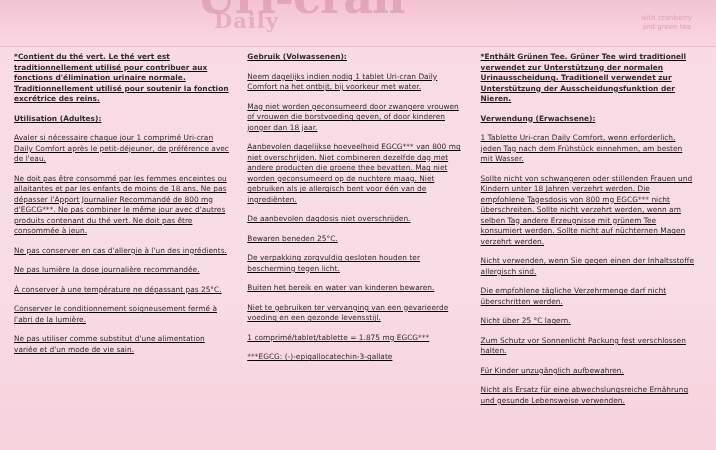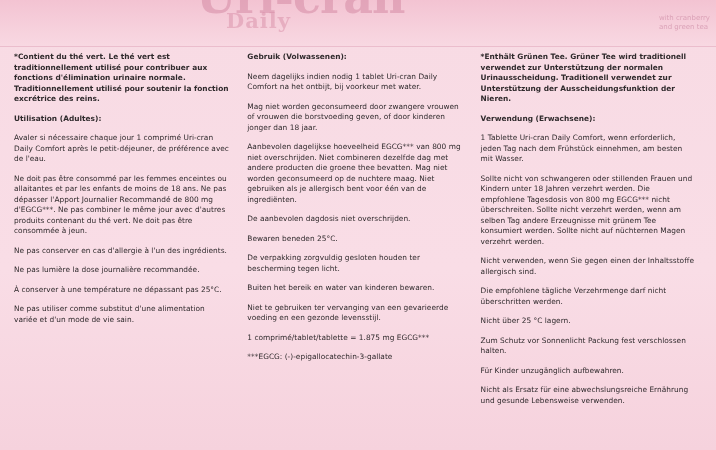--- a/index.html
+++ b/index.html
@@ -46,30 +46,29 @@
     position: absolute;
     top: 8px;
     left: 214px;
     font-family: "DejaVu Serif", serif;
     font-size: 21px;
     font-weight: bold;
     color: #d98fa8;
     opacity: .5;
     letter-spacing: 1px;
     white-space: nowrap;
-    margin-left: 12px;
   }
   .brand-ghost-3 {
     position: absolute;
     top: 14px;
-    right: 6px;
+    right: 24px;
     font-size: 7px;
     color: #d292ab;
     opacity: .75;
-    text-align: left;
+    text-align: center;
     line-height: 1.35;
     white-space: pre-line;
   }
   .edge-line {
     position: absolute;
     left: 0;
     width: 716px;
     height: 1px;
     background: rgba(214,140,166,.38);
   }
@@ -80,20 +79,21 @@
     width: 716px;
     height: 398px;
     display: flex;
     box-sizing: border-box;
     padding: 0 8px 0 8px;
   }
   .col {
     box-sizing: border-box;
     padding: 0 12px 12px 6px;
     width: 33.33%;
+    text-decoration: underline;
   }
   .col p {
     margin: 0 0 9px 0;
     font-size: 7.4px;
     line-height: 1.42;
     color: #2f2a2c;
     letter-spacing: .02px;
   }
   .col p.bold {
     font-weight: bold;
@@ -114,20 +114,21 @@
 
   <div class="columns">
     <div class="col">
         <p class="bold">*Contient du thé vert. Le thé vert est traditionnellement utilisé pour contribuer aux fonctions d'élimination urinaire normale. Traditionnellement utilisé pour soutenir la fonction excrétrice des reins.</p>
         <p class="bold">Utilisation (Adultes):</p>
         <p>Avaler si nécessaire chaque jour 1 comprimé Uri-cran Daily Comfort après le petit-déjeuner, de préférence avec de l'eau.</p>
         <p>Ne doit pas être consommé par les femmes enceintes ou allaitantes et par les enfants de moins de 18 ans. Ne pas dépasser l'Apport Journalier Recommandé de 800 mg d'EGCG***. Ne pas combiner le même jour avec d'autres produits contenant du thé vert. Ne doit pas être consommée à jeun.</p>
         <p>Ne pas conserver en cas d'allergie à l'un des ingrédients.</p>
         <p>Ne pas lumière la dose journalière recommandée.</p>
         <p>À conserver à une température ne dépassant pas 25°C.</p>
+        <p>Conserver le conditionnement soigneusement fermé à l'abri de la lumière.</p>
         <p>Ne pas utiliser comme substitut d'une alimentation variée et d'un mode de vie sain.</p>
       </div>
     <div class="col">
         <p class="bold">Gebruik (Volwassenen):</p>
         <p>Neem dagelijks indien nodig 1 tablet Uri-cran Daily Comfort na het ontbijt, bij voorkeur met water.</p>
         <p>Mag niet worden geconsumeerd door zwangere vrouwen of vrouwen die borstvoeding geven, of door kinderen jonger dan 18 jaar.</p>
         <p>Aanbevolen dagelijkse hoeveelheid EGCG*** van 800 mg niet overschrijden. Niet combineren dezelfde dag met andere producten die groene thee bevatten. Mag niet worden geconsumeerd op de nuchtere maag. Niet gebruiken als je allergisch bent voor één van de ingrediënten.</p>
         <p>De aanbevolen dagdosis niet overschrijden.</p>
         <p>Bewaren beneden 25°C.</p>
         <p>De verpakking zorgvuldig gesloten houden ter bescherming tegen licht.</p>

